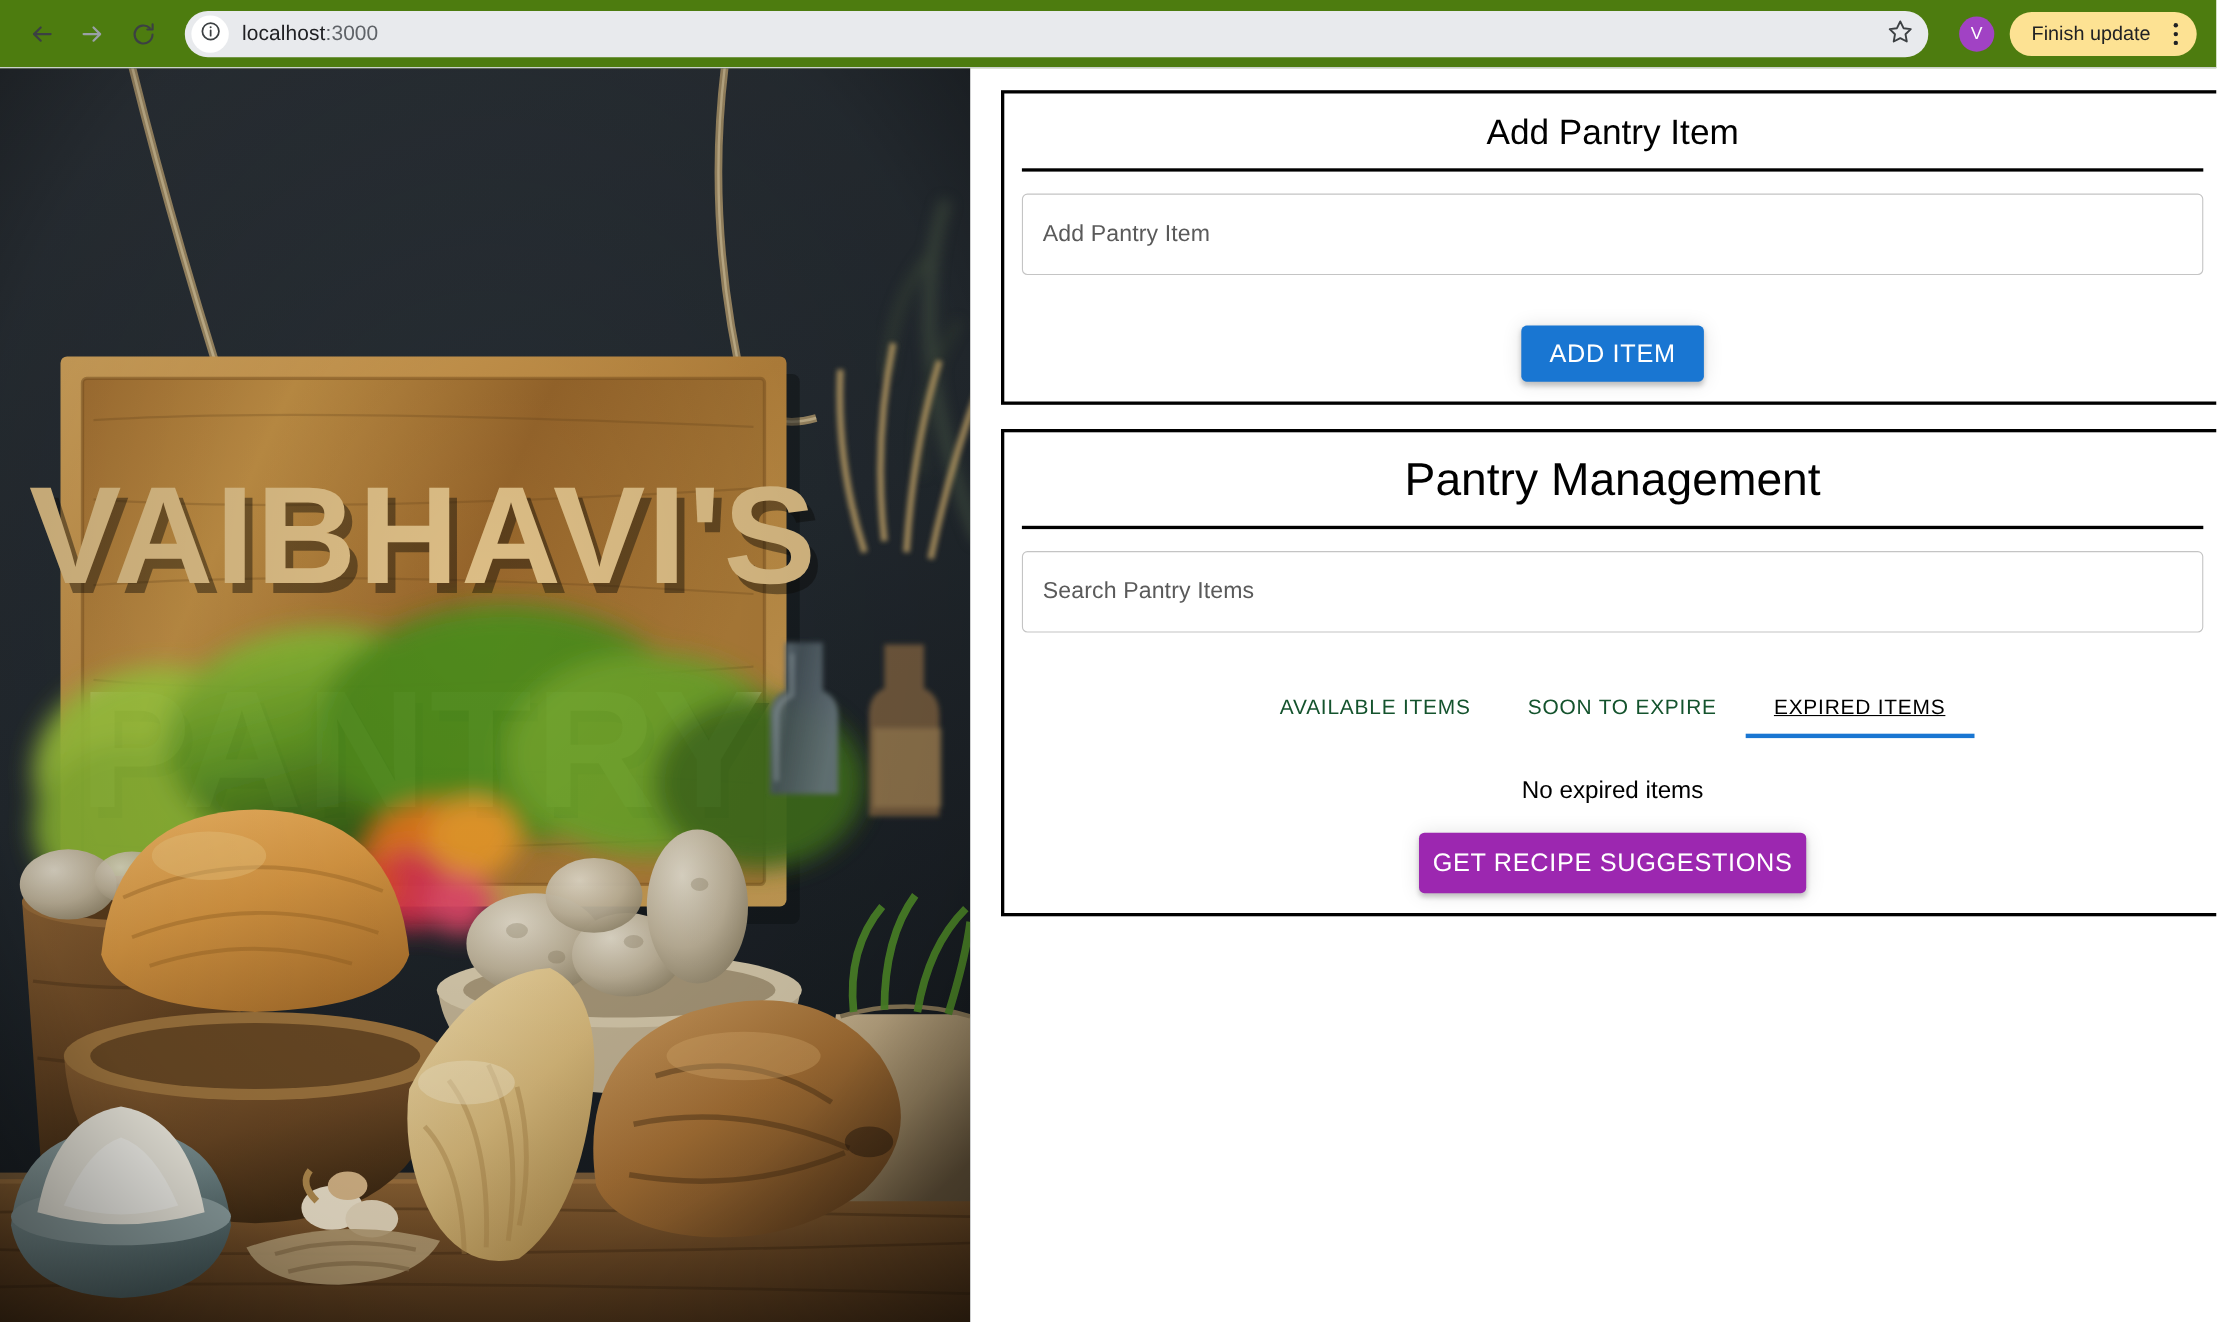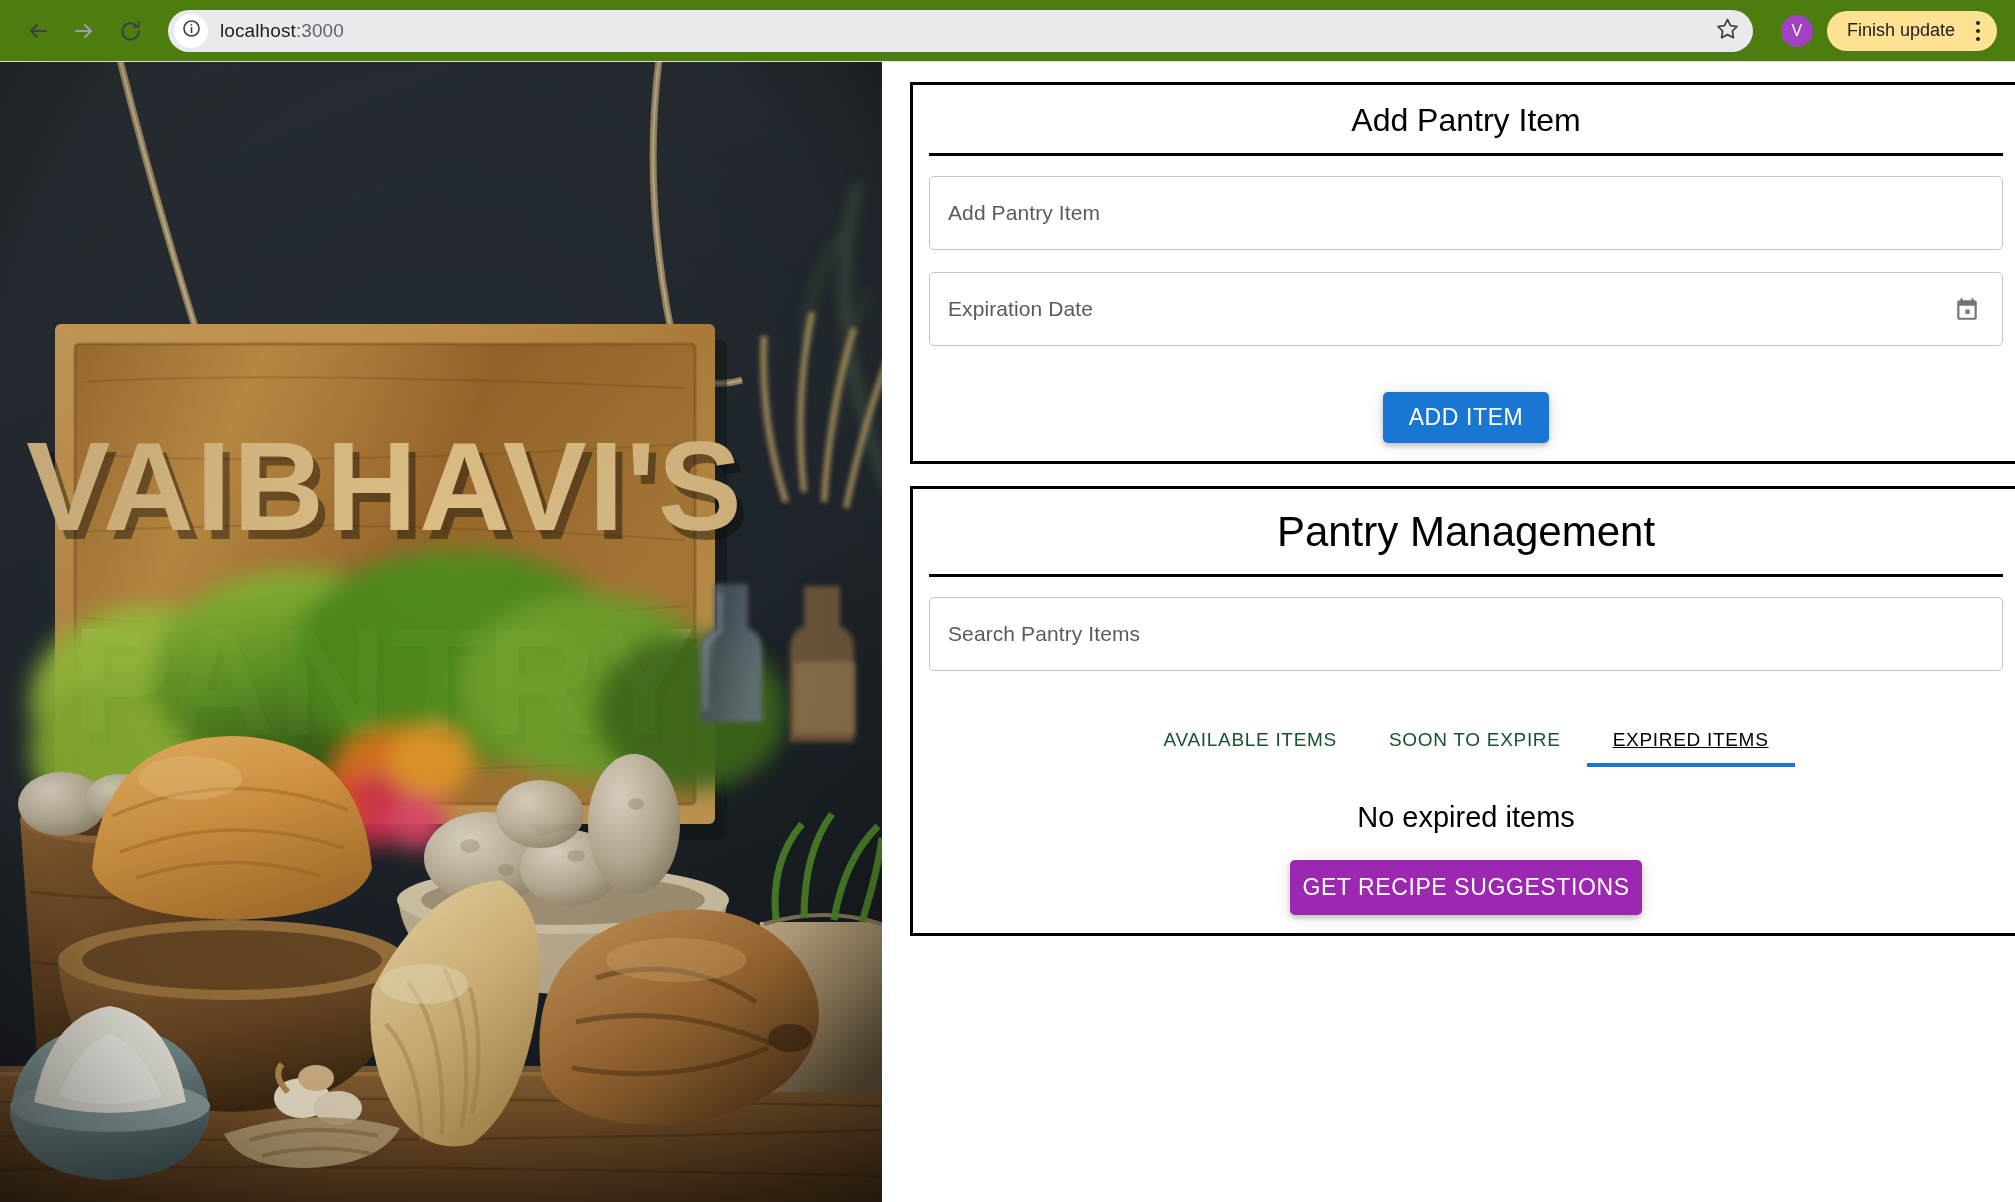--- a/index.html
+++ b/index.html
@@ -227,21 +227,21 @@
   .tab.active::after {
     content: "";
     position: absolute;
     left: 0; right: 0; bottom: 0;
     height: 4px;
     background: #1976d2;
   }
 
   .empty-msg {
     text-align: center;
-    font-size: 29px;
+    font-size: 22px;
     color: #000000;
     margin-top: 34px;
   }
   .recipe-row {
     display: flex;
     justify-content: center;
     margin-top: 26px;
   }
 </style>
 </head>
@@ -572,29 +572,20 @@
 
     <div class="card">
       <div class="card-title small">Add Pantry Item</div>
       <div class="card-divider"></div>
       <div class="card-body">
 
         <div class="field">
           <span class="placeholder">Add Pantry Item</span>
         </div>
 
-        <div class="field">
-          <span class="placeholder">Expiration Date</span>
-          <span class="adornment">
-            <svg width="26" height="26" viewBox="0 0 24 24" fill="#757575">
-              <path d="M19 4h-1V2h-2v2H8V2H6v2H5c-1.11 0-2 .9-2 2v14c0 1.1.89 2 2 2h14c1.1 0 2-.9 2-2V6c0-1.1-.9-2-2-2zm0 16H5V9h14v11z"></path>
-              <rect x="10.5" y="12.5" width="4" height="4"></rect>
-            </svg>
-          </span>
-        </div>
 
         <div class="btn-row">
           <button class="btn btn-primary">ADD ITEM</button>
         </div>
       </div>
     </div>
 
     <div class="card">
       <div class="card-title large">Pantry Management</div>
       <div class="card-divider"></div>

